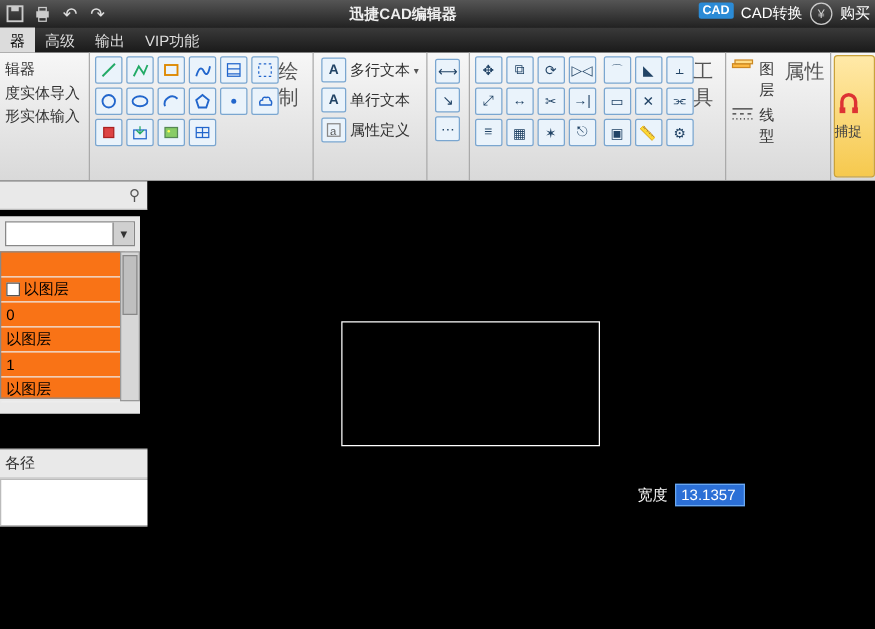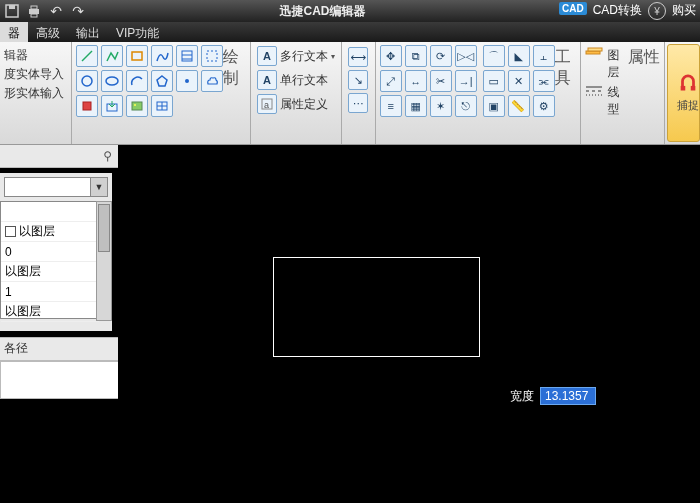--- a/index.html
+++ b/index.html
@@ -22,34 +22,34 @@
 .icon-grid{display:grid;grid-template-columns:repeat(6,22px);grid-auto-rows:22px;gap:3px;align-content:start}
 .icon-grid.c4{grid-template-columns:repeat(4,22px)}
 .icon-grid.c3{grid-template-columns:repeat(3,22px)}
 .ico{width:20px;height:20px;border:1px solid #7aa6d0;background:#eaf3fb;border-radius:2px;display:flex;align-items:center;justify-content:center;font-size:11px;color:#246}
 .ico svg{width:14px;height:14px}
 .txt-btn{display:flex;align-items:center;gap:3px;height:22px;padding:0 2px}
 .txt-btn .lbl{font-size:12px;color:#333;white-space:nowrap}
 .attr-col{display:flex;flex-direction:column;gap:3px}
 .attr-row{display:flex;align-items:flex-start;gap:4px}
 .small-ico{width:18px;height:14px;display:flex;align-items:center;justify-content:center}
-.snap-btn{width:33px;background:linear-gradient(#ffe9a8,#f6c94e);border:1px solid #caa23a;border-radius:3px;display:flex;flex-direction:column;align-items:flex-end;justify-content:center;gap:2px;margin:2px 0 2px 2px}
+.snap-btn{width:33px;background:linear-gradient(#ffe9a8,#f6c94e);border:1px solid #caa23a;border-radius:3px;display:flex;flex-direction:column;align-items:flex-start;justify-content:center;gap:2px;margin:2px 0 2px 2px}
 .snap-btn svg{width:22px;height:22px}
 .snap-btn .lbl{font-size:11px;color:#444}
 .workspace{position:relative;height:359px;background:#000}
 .panel{position:absolute;left:0;top:28px;width:112px;background:#e9e9e9;color:#333}
 .panel-pinrow{position:absolute;left:0;top:0;width:112px;height:22px;background:#e9e9e9;border-bottom:1px solid #bbb;display:flex;justify-content:flex-end;align-items:center;padding-right:6px;color:#555}
 .combo{height:18px;margin:4px;background:#fff;border:1px solid #888;display:flex;align-items:center;justify-content:flex-end}
 .combo .arrow{width:16px;height:100%;background:#d0d0d0;border-left:1px solid #888;display:flex;align-items:center;justify-content:center;font-size:9px}
-.listbox{margin:2px 12px 0 0;background:#ffffff;border:1px solid #888;font-size:12px;color:#000}
+.listbox{margin:2px 12px 0 0;background:#f97316;border:1px solid #888;font-size:12px;color:#000}
 .listbox .row{padding:2px 4px;border-bottom:1px solid #eee;display:flex;align-items:center;gap:3px;height:15px}
 .chk{width:9px;height:9px;border:1px solid #555;background:#fff;display:inline-block}
 .scrollbar{position:absolute;right:-14px;top:0;width:14px;height:100%;background:#d7d7d7;border:1px solid #999}
 .sb-thumb{position:absolute;left:1px;width:10px;background:#bfbfbf;border:1px solid #888}
-.panel-sec2{position:absolute;left:0;top:192px;width:132px;background:#e9e9e9}
+.panel-sec2{position:absolute;left:0;top:214px;width:132px;background:#e9e9e9}
 .sec2-hdr{height:18px;border-top:1px solid #bbb;border-bottom:1px solid #bbb;padding:2px 4px;font-size:12px;color:#333}
 .sec2-body{height:36px;background:#fff;border:1px solid #bbb;margin:0}
 .canvas{position:absolute;left:118px;top:0;right:0;bottom:0;background:#000}
 .rect{position:absolute;left:155px;top:112px;width:205px;height:98px;border:1px solid #fff}
 .dims{position:absolute;left:392px;top:242px;color:#fff;font-size:12px}
 .dims .drow{display:flex;align-items:center;gap:6px;margin-bottom:4px}
 .dimval{min-width:46px;padding:1px 4px;border:1px solid #888;background:#000}
 .dimval.sel{background:#2b6fd6;border-color:#6aa8f0}
 </style>
 </head>

